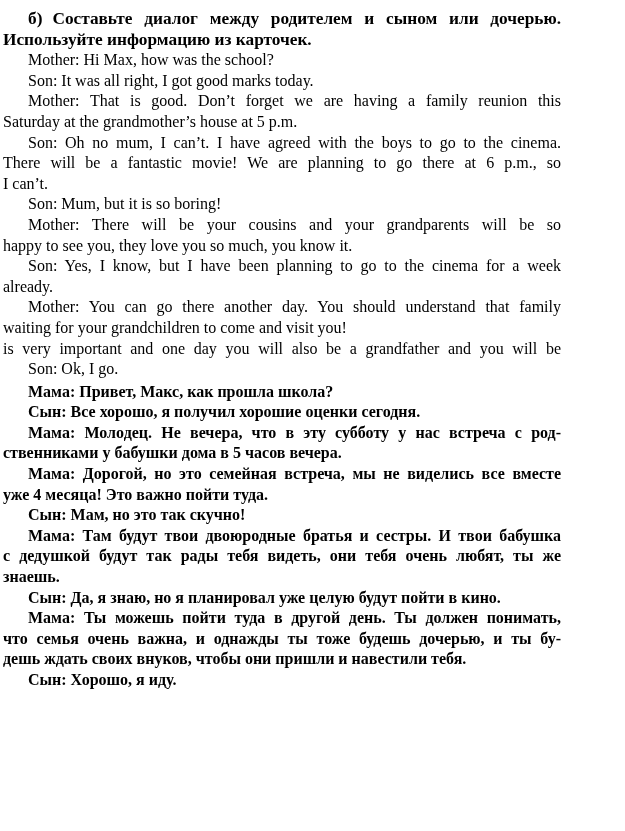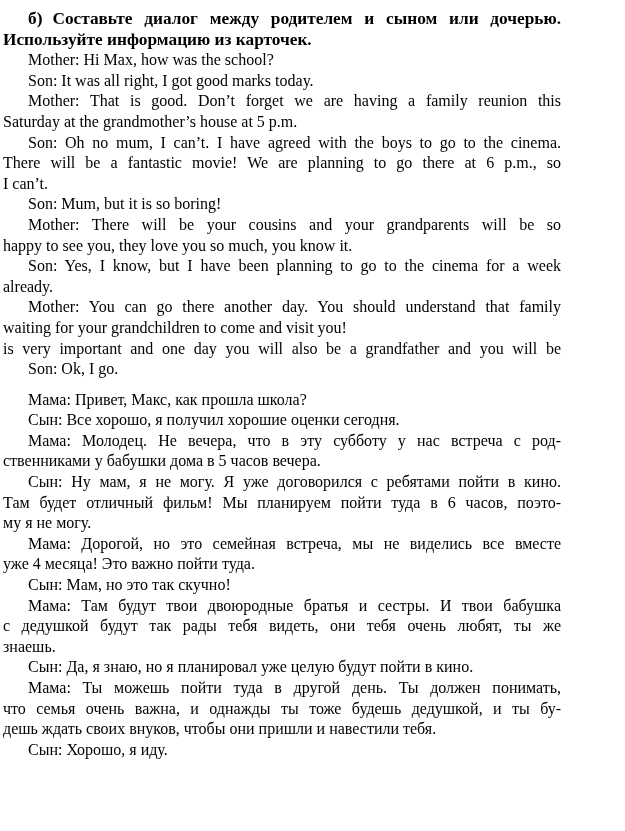--- a/index.html
+++ b/index.html
@@ -19,21 +19,21 @@
   .ln {
     line-height: 20.6px;
     text-align: justify;
     text-align-last: justify;
     text-justify: inter-word;
   }
   .ln.last { text-align: center; text-align-last: left; }
   .ind { text-indent: 25px; }
   .heading { font-weight: bold; font-size: 17.3px; }
   .exnum { margin-right: 10px; }
-  .ru-block { margin-top: 10px; }
+  .ru-block { margin-top: 2px; font-weight: bold; }
 </style>
 </head>
 <body>
 
 <div class="page">
 
   <div class="heading">
     <div class="ln ind"><span class="exnum">б)</span><span>Составьте диалог между родителем и сыном или дочерью.</span></div>
     <div class="ln last">Используйте информацию из карточек.</div>
   </div>
@@ -80,42 +80,37 @@
       <div class="ln ind last">Мама: Привет, Макс, как прошла школа?</div>
     </div>
     <div class="para">
       <div class="ln ind last">Сын: Все хорошо, я получил хорошие оценки сегодня.</div>
     </div>
     <div class="para">
       <div class="ln ind">Мама: Молодец. Не вечера, что в эту субботу у нас встреча с род-</div>
       <div class="ln last">ственниками у бабушки дома в 5 часов вечера.</div>
     </div>
     <div class="para">
-      <div class="ln ind">Сын: Ну мам, я не могу. Я уже договорился с ребятами пойти в кино.</div>
-      <div class="ln">Там будет отличный фильм! Мы планируем пойти туда в 6 часов, поэто-</div>
-      <div class="ln last">му я не могу.</div>
-    </div>
-    <div class="para">
       <div class="ln ind">Мама: Дорогой, но это семейная встреча, мы не виделись все вместе</div>
       <div class="ln last">уже 4 месяца! Это важно пойти туда.</div>
     </div>
     <div class="para">
       <div class="ln ind last">Сын: Мам, но это так скучно!</div>
     </div>
     <div class="para">
       <div class="ln ind">Мама: Там будут твои двоюродные братья и сестры. И твои бабушка</div>
       <div class="ln">с дедушкой будут так рады тебя видеть, они тебя очень любят, ты же</div>
       <div class="ln last">знаешь.</div>
     </div>
     <div class="para">
       <div class="ln ind last">Сын: Да, я знаю, но я планировал уже целую будут пойти в кино.</div>
     </div>
     <div class="para">
       <div class="ln ind">Мама: Ты можешь пойти туда в другой день. Ты должен понимать,</div>
-      <div class="ln">что семья очень важна, и однажды ты тоже будешь дедушкой, и ты бу-</div>
+      <div class="ln">что семья очень важна, и однажды ты тоже будешь дочерью, и ты бу-</div>
       <div class="ln last">дешь ждать своих внуков, чтобы они пришли и навестили тебя.</div>
     </div>
     <div class="para">
       <div class="ln ind last">Сын: Хорошо, я иду.</div>
     </div>
   </div>
 
 </div>
 
 </body></html>

